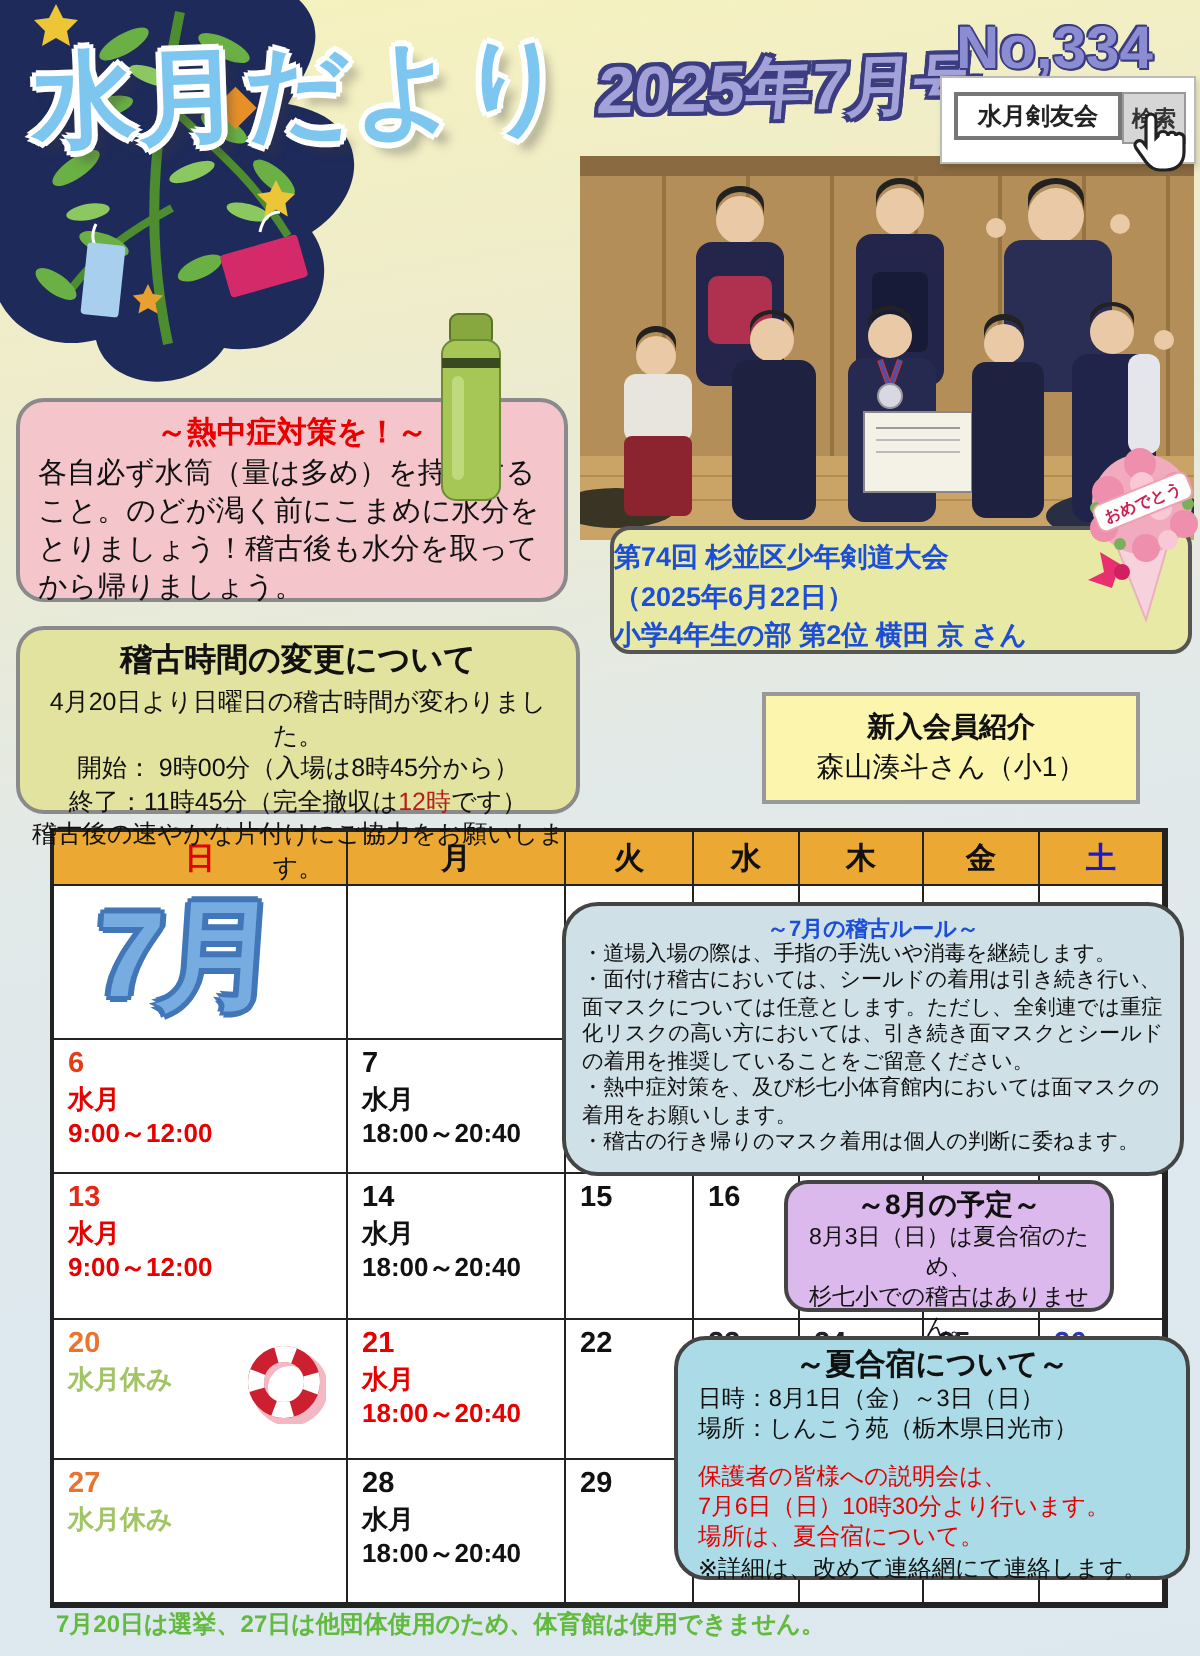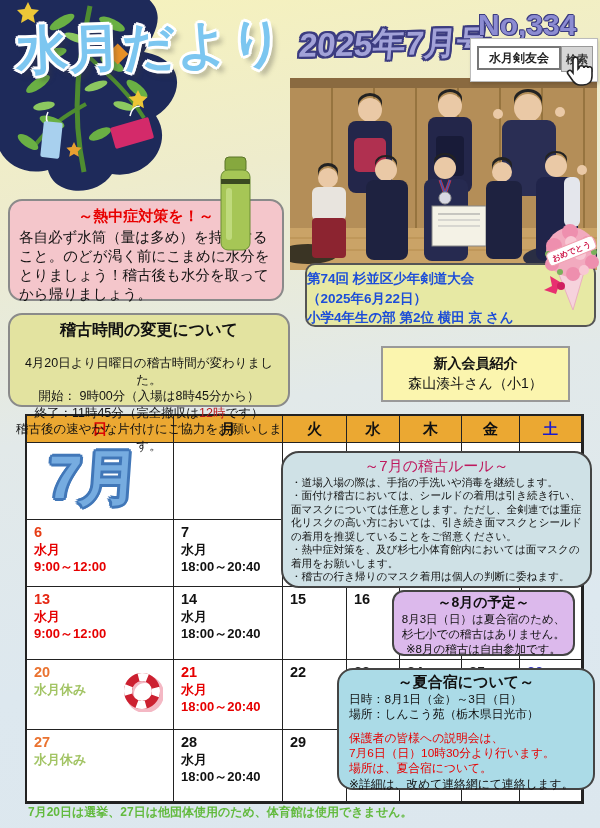--- a/index.html
+++ b/index.html
@@ -27,21 +27,21 @@
 
   
   .heat-box{left:8px;top:199px;width:276px;height:102px;background:#f4c6cb;border:2px solid #8a8a8a;border-radius:14px;
     padding:6px 9px;box-sizing:border-box;z-index:2;}
   .heat-title{text-align:center;color:#e80000;font-weight:bold;font-size:15px;margin-bottom:2px;}
   .heat-body{font-size:14.5px;color:#111;line-height:1.32;}
   .bottle-icon{left:216px;top:156px;z-index:3;}
 
   .sched-box{left:8px;top:313px;width:282px;height:94px;background:#e3e3a0;border:2px solid #8a8a8a;border-radius:14px;
     padding:5px 6px;box-sizing:border-box;z-index:2;text-align:center;}
-  .sched-title{font-size:16px;font-weight:bold;color:#111;margin-bottom:14px;}
+  .sched-title{font-size:16px;font-weight:bold;color:#111;margin-bottom:2px;}
   .sched-line{font-size:12.5px;color:#111;line-height:1.32;}
   .red-inline{color:#b91c1c;}
 
   
   .photo{left:290px;top:78px;width:307px;height:192px;z-index:1;}
   .caption-box{left:305px;top:263px;width:291px;height:64px;background:#e7e9a4;border:2px solid #555;border-radius:10px;
     z-index:2;text-align:left;font-weight:bold;font-size:13.5px;color:#1d4ed8;padding-top:4px;box-sizing:border-box;line-height:1.45;}
   .bouquet{left:540px;top:220px;z-index:3;}
 
   .member-box{left:381px;top:346px;width:189px;height:56px;background:#fbf5ae;border:2px solid #999;
@@ -60,24 +60,24 @@
   .cal-line{font-weight:bold;font-size:13px;line-height:1.3;white-space:nowrap;}
   .cal-line.first{font-size:14.5px;}
   .month-logo{display:inline-block;font-size:60px;font-weight:bold;color:#76ace0;letter-spacing:-2px;
     transform:skewX(-4deg);margin:0 0 0 14px;line-height:1.05;
     text-shadow:-3px 0 #4177b8,3px 0 #4177b8,0 -3px #4177b8,0 3px #4177b8,-2px -2px #4177b8,2px 2px #4177b8,-2px 2px #4177b8,2px -2px #4177b8;}
   .ring-wrap{position:absolute;left:96px;top:12px;}
 
   
   .rules-box{left:281px;top:451px;width:311px;height:137px;background:#cfe1e6;border:2px solid #444;border-radius:18px;
     padding:4px 8px;box-sizing:border-box;z-index:4;overflow:hidden;}
-  .rules-title{text-align:center;font-size:15px;font-weight:normal;color:#be185d;}
-  .rules-line{font-size:10.6px;color:#111;line-height:1.27;}
-
-  .aug-box{left:392px;top:590px;width:183px;height:66px;background:#dcb9ec;border:2px solid #444;border-radius:12px;
+  .rules-title{text-align:center;font-size:11px;font-weight:bold;color:#1d4ed8;}
+  .rules-line{font-size:10.6px;color:#111;line-height:1.27;font-family:Liberation Mono, monospace;}
+
+  .aug-box{left:392px;top:590px;width:165px;height:66px;background:#dcb9ec;border:2px solid #444;border-radius:12px;
     padding:2px 4px;box-sizing:border-box;z-index:4;text-align:center;}
   .aug-title{font-size:14px;font-weight:bold;color:#111;}
   .aug-line{font-size:11.5px;color:#111;line-height:1.3;}
 
   .camp-box{left:337px;top:668px;width:258px;height:122px;background:#abdbe7;border:2px solid #444;border-radius:16px;
     padding:3px 10px;box-sizing:border-box;z-index:4;}
   .camp-title{text-align:center;font-size:15px;font-weight:bold;color:#111;}
   .camp-line{font-size:11.8px;color:#111;line-height:1.3;}
   .camp-line.red{color:#e60000;}
   .camp-gap{height:8px;}

